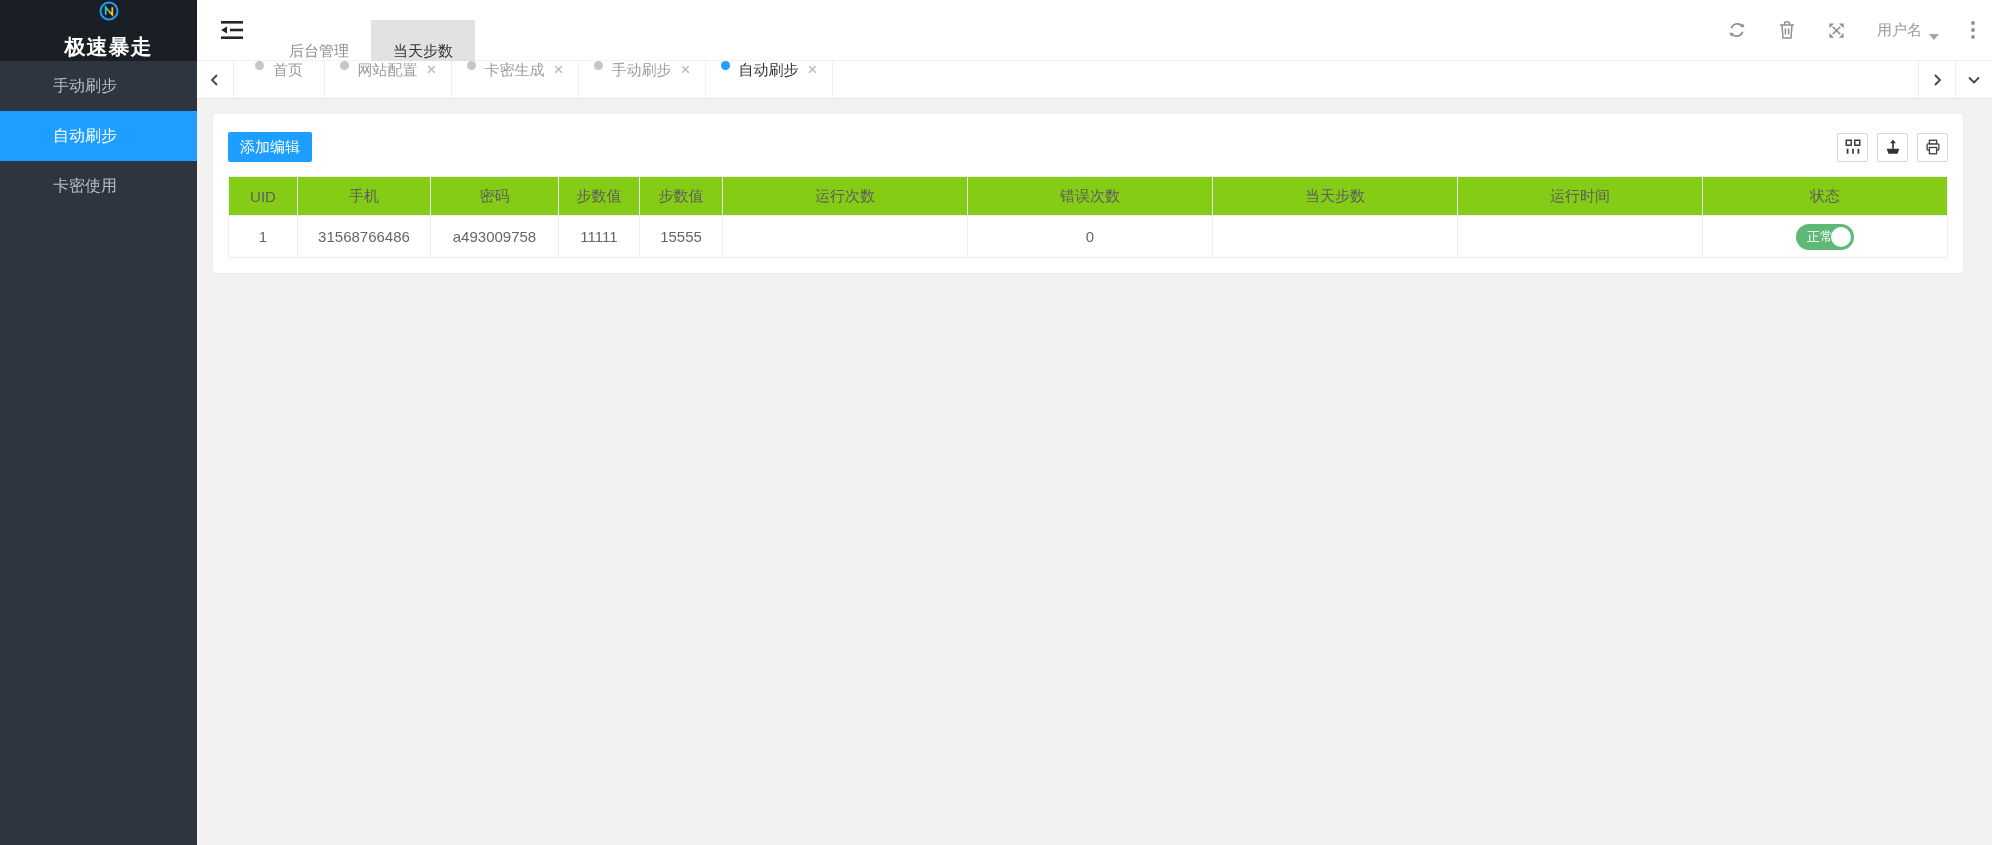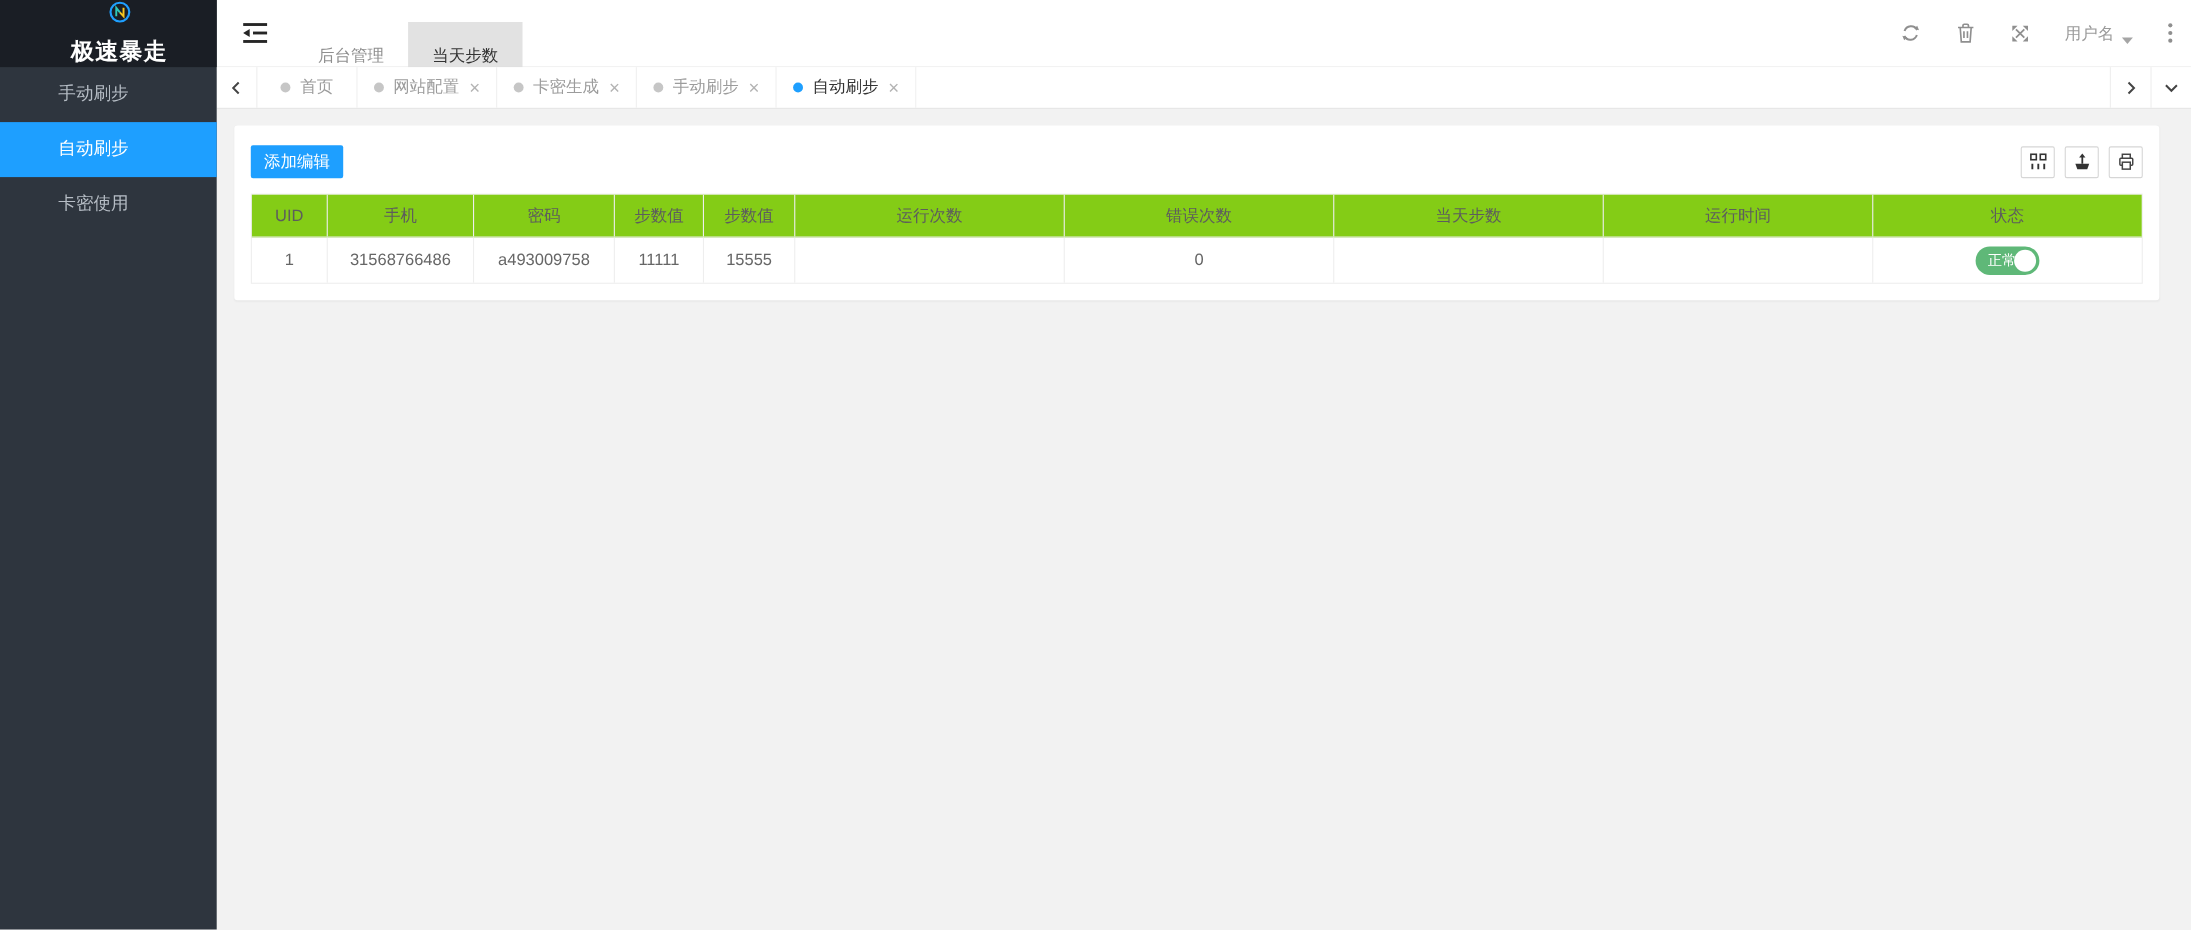--- a/index.html
+++ b/index.html
@@ -22,21 +22,21 @@
   .h-icon { display:flex; align-items:center; cursor:pointer; }
   .user-drop { display:flex; align-items:flex-end; gap:7px; cursor:pointer; color:#9a9a9a; font-size:15px; }
   .caret-down { width:0; height:0; border-left:5px solid transparent; border-right:5px solid transparent; border-top:6px solid #a5a5a5; }
 
   
   .tabbar { position:absolute; left:197px; top:61px; right:0; height:38px; background:#fff; border-bottom:1px solid #e4e4e4; display:flex; align-items:stretch; box-shadow:0 1px 3px rgba(0,21,41,0.05); }
   .tab-arrow { width:37px; display:flex; align-items:center; justify-content:center; cursor:pointer; }
   .tab-arrow.left { border-right:1px solid #eee; }
   .tab-arrow.rb { border-left:1px solid #eee; }
   .tabs { display:flex; align-items:stretch; }
-  .tab { display:flex; align-items:center; justify-content:center; gap:9px; border-right:1px solid #f0f0f0; font-size:15px; color:#9c9c9c; cursor:pointer; width:127px; }
+  .tab { display:flex; align-items:flex-start; justify-content:center; gap:9px; border-right:1px solid #f0f0f0; font-size:15px; color:#9c9c9c; cursor:pointer; width:127px; }
   .tab.first { width:91px; }
   .tab .dot { width:9px; height:9px; border-radius:50%; background:#c6c6c6; }
   .tab.active { color:#333; }
   .tab.active .dot { background:#1E9FFF; }
   .tab .close { color:#b3b3b3; font-size:17px; line-height:1; cursor:pointer; }
   .tab-spacer { flex:1; }
 
   
   .content { position:absolute; left:197px; top:99px; right:0; bottom:0; padding:15px 29px 0 16px; background:#f2f2f2; }
   .card { background:#fff; border-radius:3px; padding:18px 15px 15px; box-shadow:0 1px 2px rgba(0,0,0,0.04); }

